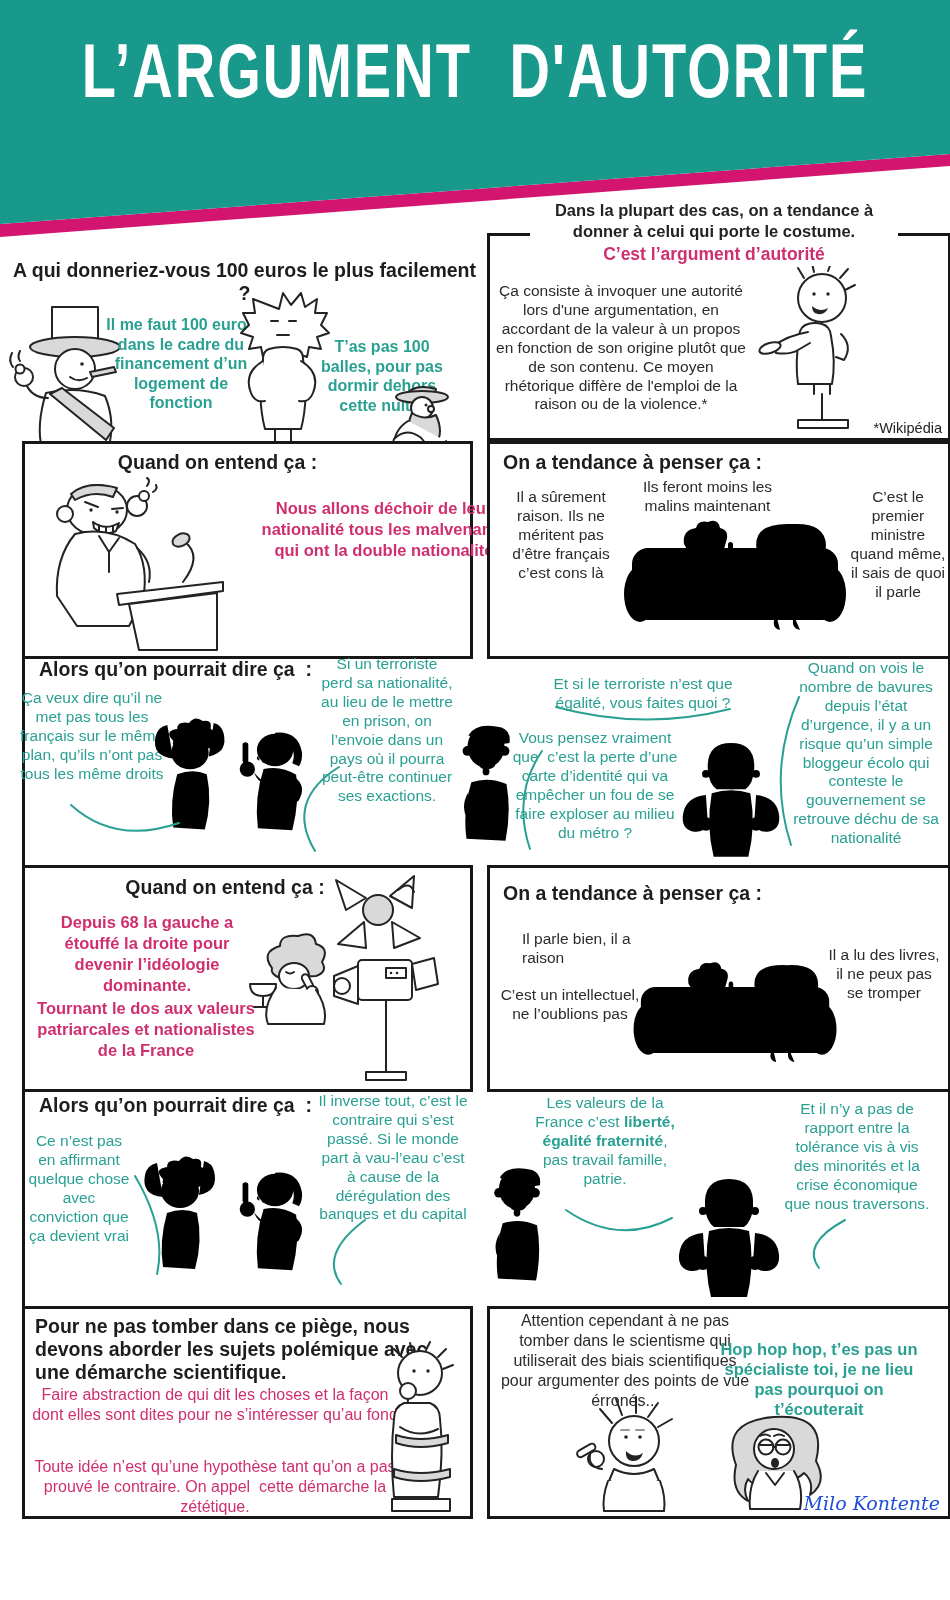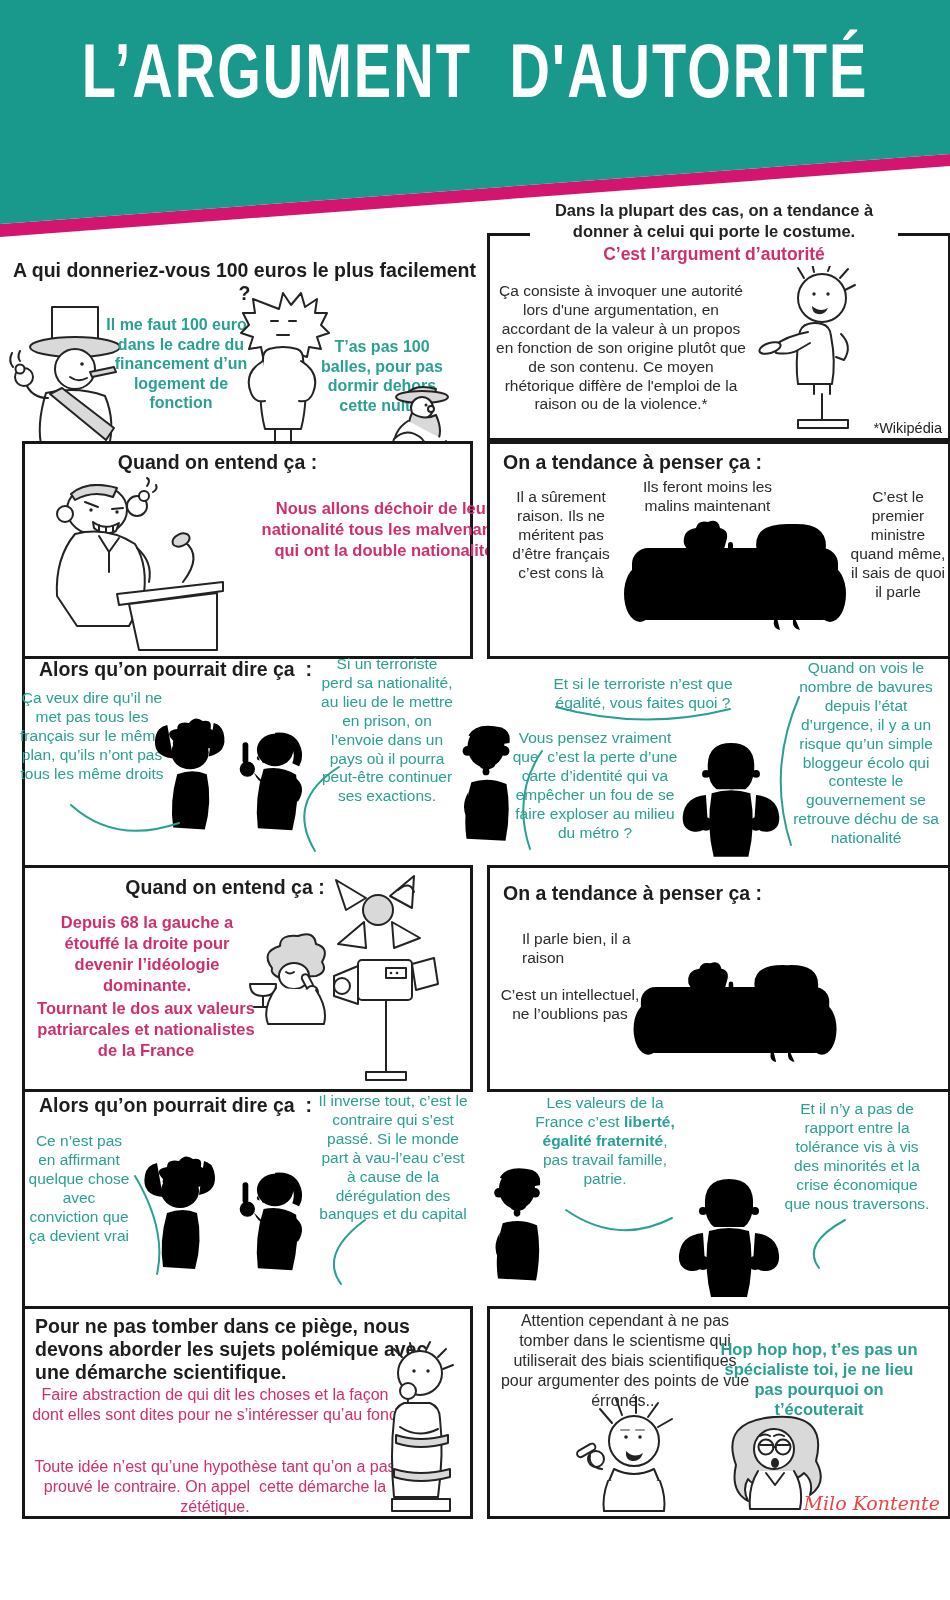--- a/index.html
+++ b/index.html
@@ -21,21 +21,21 @@
   .tealq{color:var(--teal_text,#2aa093);}
   .b{font-weight:700;}
   .pinkq{color:var(--pink_text,#cf2f6f);font-weight:700;font-size:16.5px;line-height:1.28;}
   .pinkp{color:var(--pink_text,#cf2f6f);font-weight:400;font-size:16px;line-height:1.25;}
   .darkq{color:#2b2b2b;}
   .caption-over{position:absolute;z-index:2;background:#fff;text-align:center;padding:0 4px;}
   .cap-dark{font-size:16.5px;font-weight:700;color:#232323;line-height:1.25;}
   .cap-pink{font-size:17.5px;font-weight:700;color:var(--pink_text,#cf2f6f);line-height:1.3;margin-top:2px;}
   .source{position:absolute;font-size:14.5px;color:#232323;}
   .signature{position:absolute;font-family:"DejaVu Serif","Liberation Serif",serif;
-             font-style:italic;font-size:19px;color:#ef4444;}
+             font-style:italic;font-size:19px;color:#1d4ed8;}
   
   .fig{position:absolute;overflow:visible;}
   .fig path,.fig circle,.fig ellipse,.fig rect,.fig line{stroke:#232323;stroke-width:2;fill:none;
         stroke-linecap:round;stroke-linejoin:round;}
   .fig .f{fill:#fff;}
   .fig .g{fill:#d9d9d9;}
   .fig .k{fill:#232323;stroke:none;}
   .fig .gs{stroke:#9a9a9a;}
   .tail{position:absolute;overflow:visible;}
   .tail path{stroke:var(--teal_text,#2aa093);stroke-width:2;fill:none;stroke-linecap:round;}
@@ -208,20 +208,21 @@
       <path class="f" d="M10 108 q0 12 13 12 q13 0 13 -12z"></path>
         <path d="M23 120 v11 M14 131 h18"></path>
       <path class="f" d="M36 112 q-14 20 -8 36 l56 0 q4 -16 -8 -34"></path>
     </svg>
   </div>
 
   <div class="panel" style="left:487px;top:865px;width:458px;height:221px;">
     <div class="ptitle" style="left:13px;top:14px;">On a tendance à penser ça :</div>
     <div class="q darkq" style="left:32px;top:62px;width:150px;text-align:left;">Il parle bien, il a raison</div>
     <div class="q darkq" style="left:10px;top:118px;width:140px;text-align:center;">C’est un intellectuel, ne l’oublions pas</div>
+    <div class="q darkq" style="right:8px;top:78px;width:112px;">Il a lu des livres, il ne peux pas se tromper</div>
     <svg class="fig" viewBox="0 0 235 140" style="left:128px;top:88px;width:235px;height:128px">
         <use href="#couchsym"></use>
       </svg>
   </div>
 
   <div class="strip" style="left:22px;top:1086px;width:923px;height:220px;">
     <div class="ptitle" style="left:14px;top:8px;">Alors qu’on pourrait dire ça  :</div>
     <div class="q tealq" style="left:2px;top:46px;width:104px;">Ce n’est pas en affirmant quelque chose avec conviction que ça devient vrai</div>
     <svg class="fig" viewBox="0 0 92 140" style="left:108px;top:72px;width:92px;height:142px">
         <use href="#shockedsym"></use>

